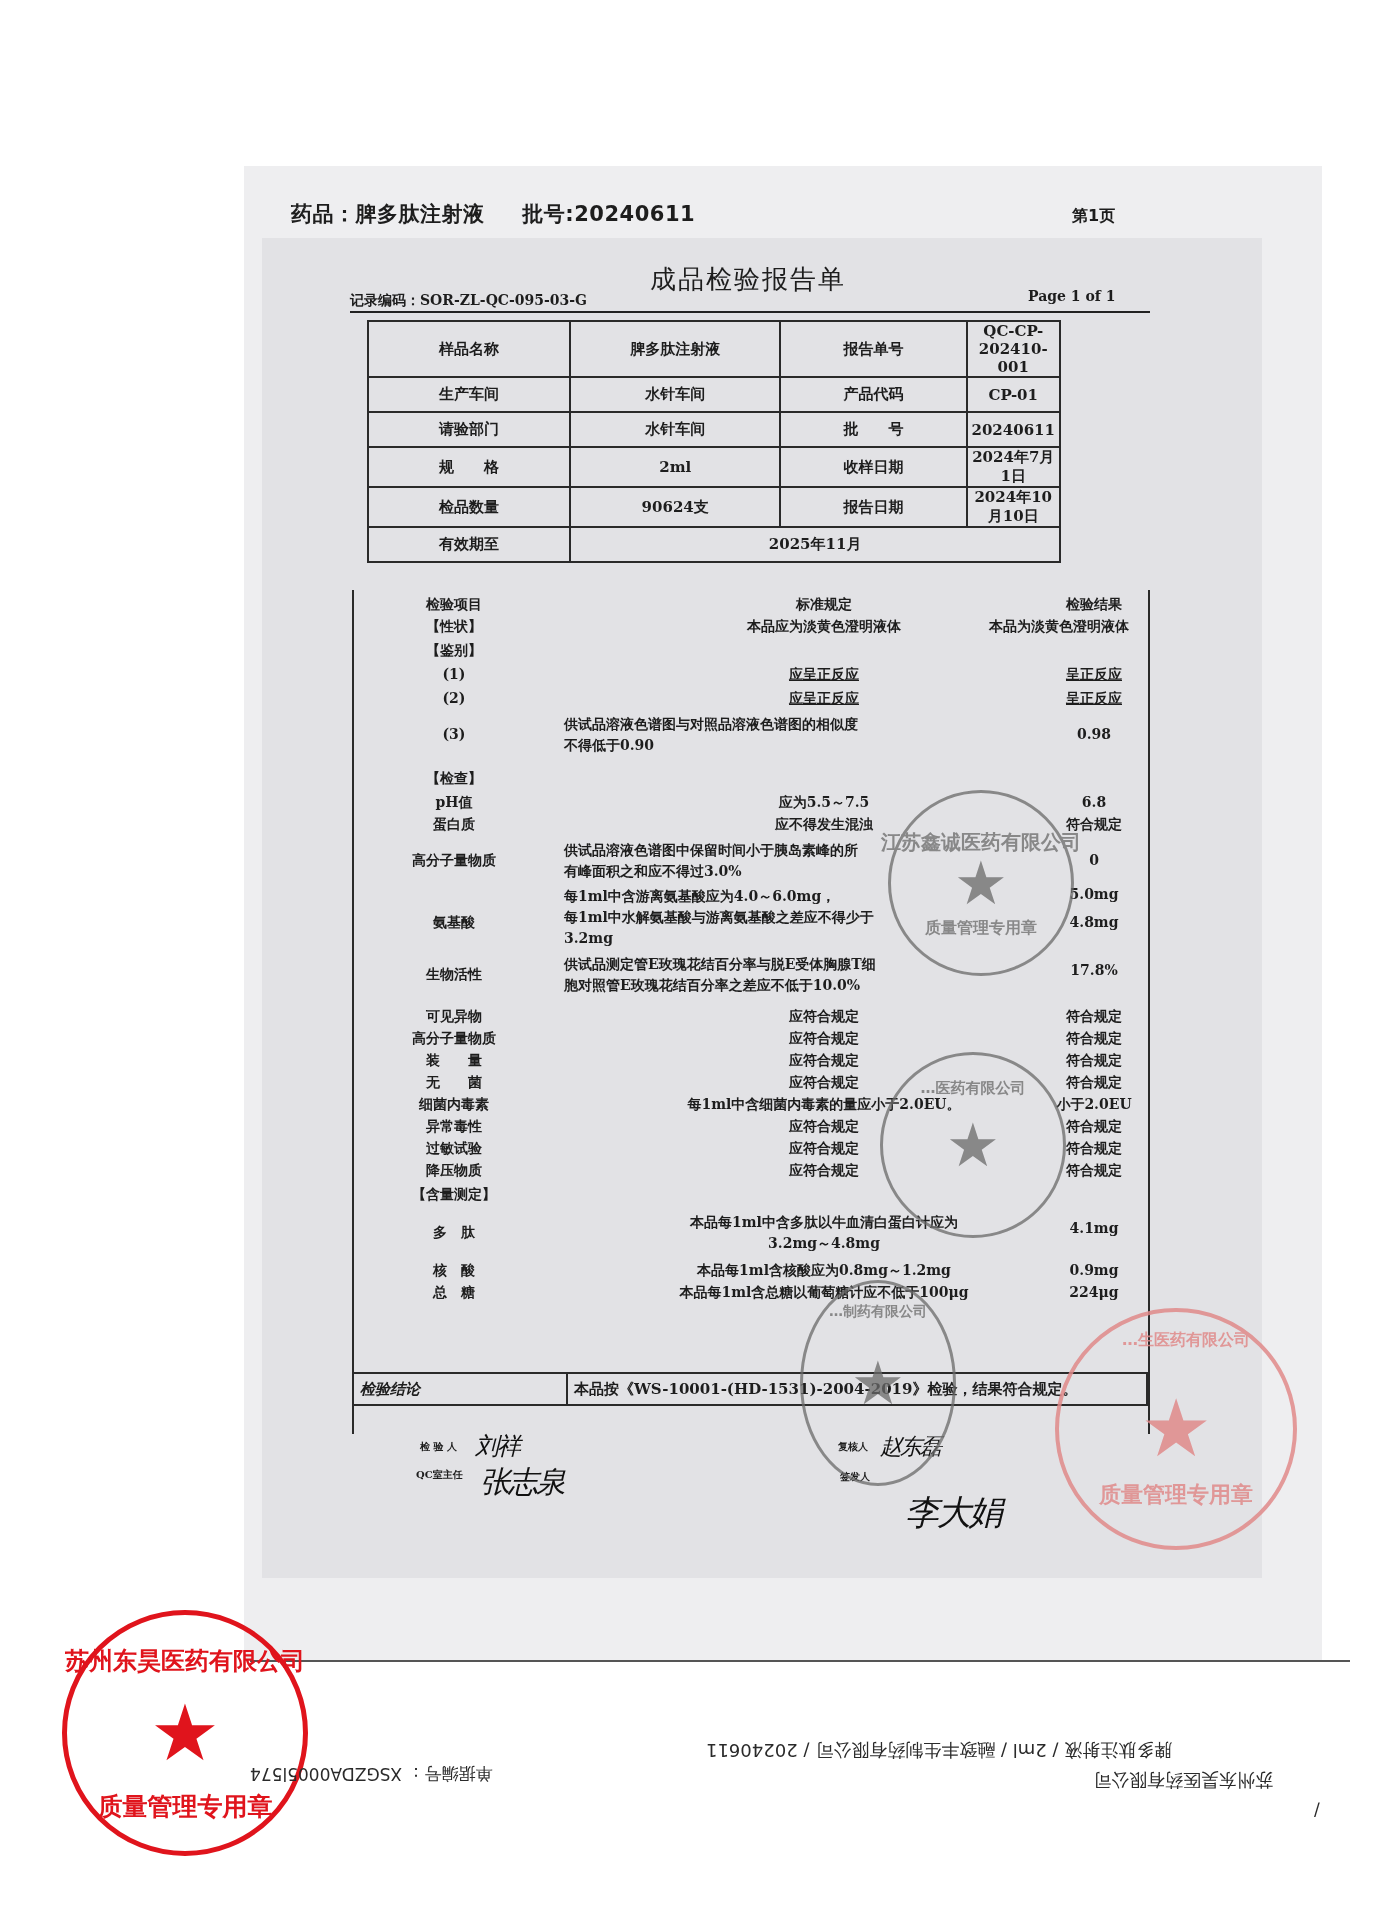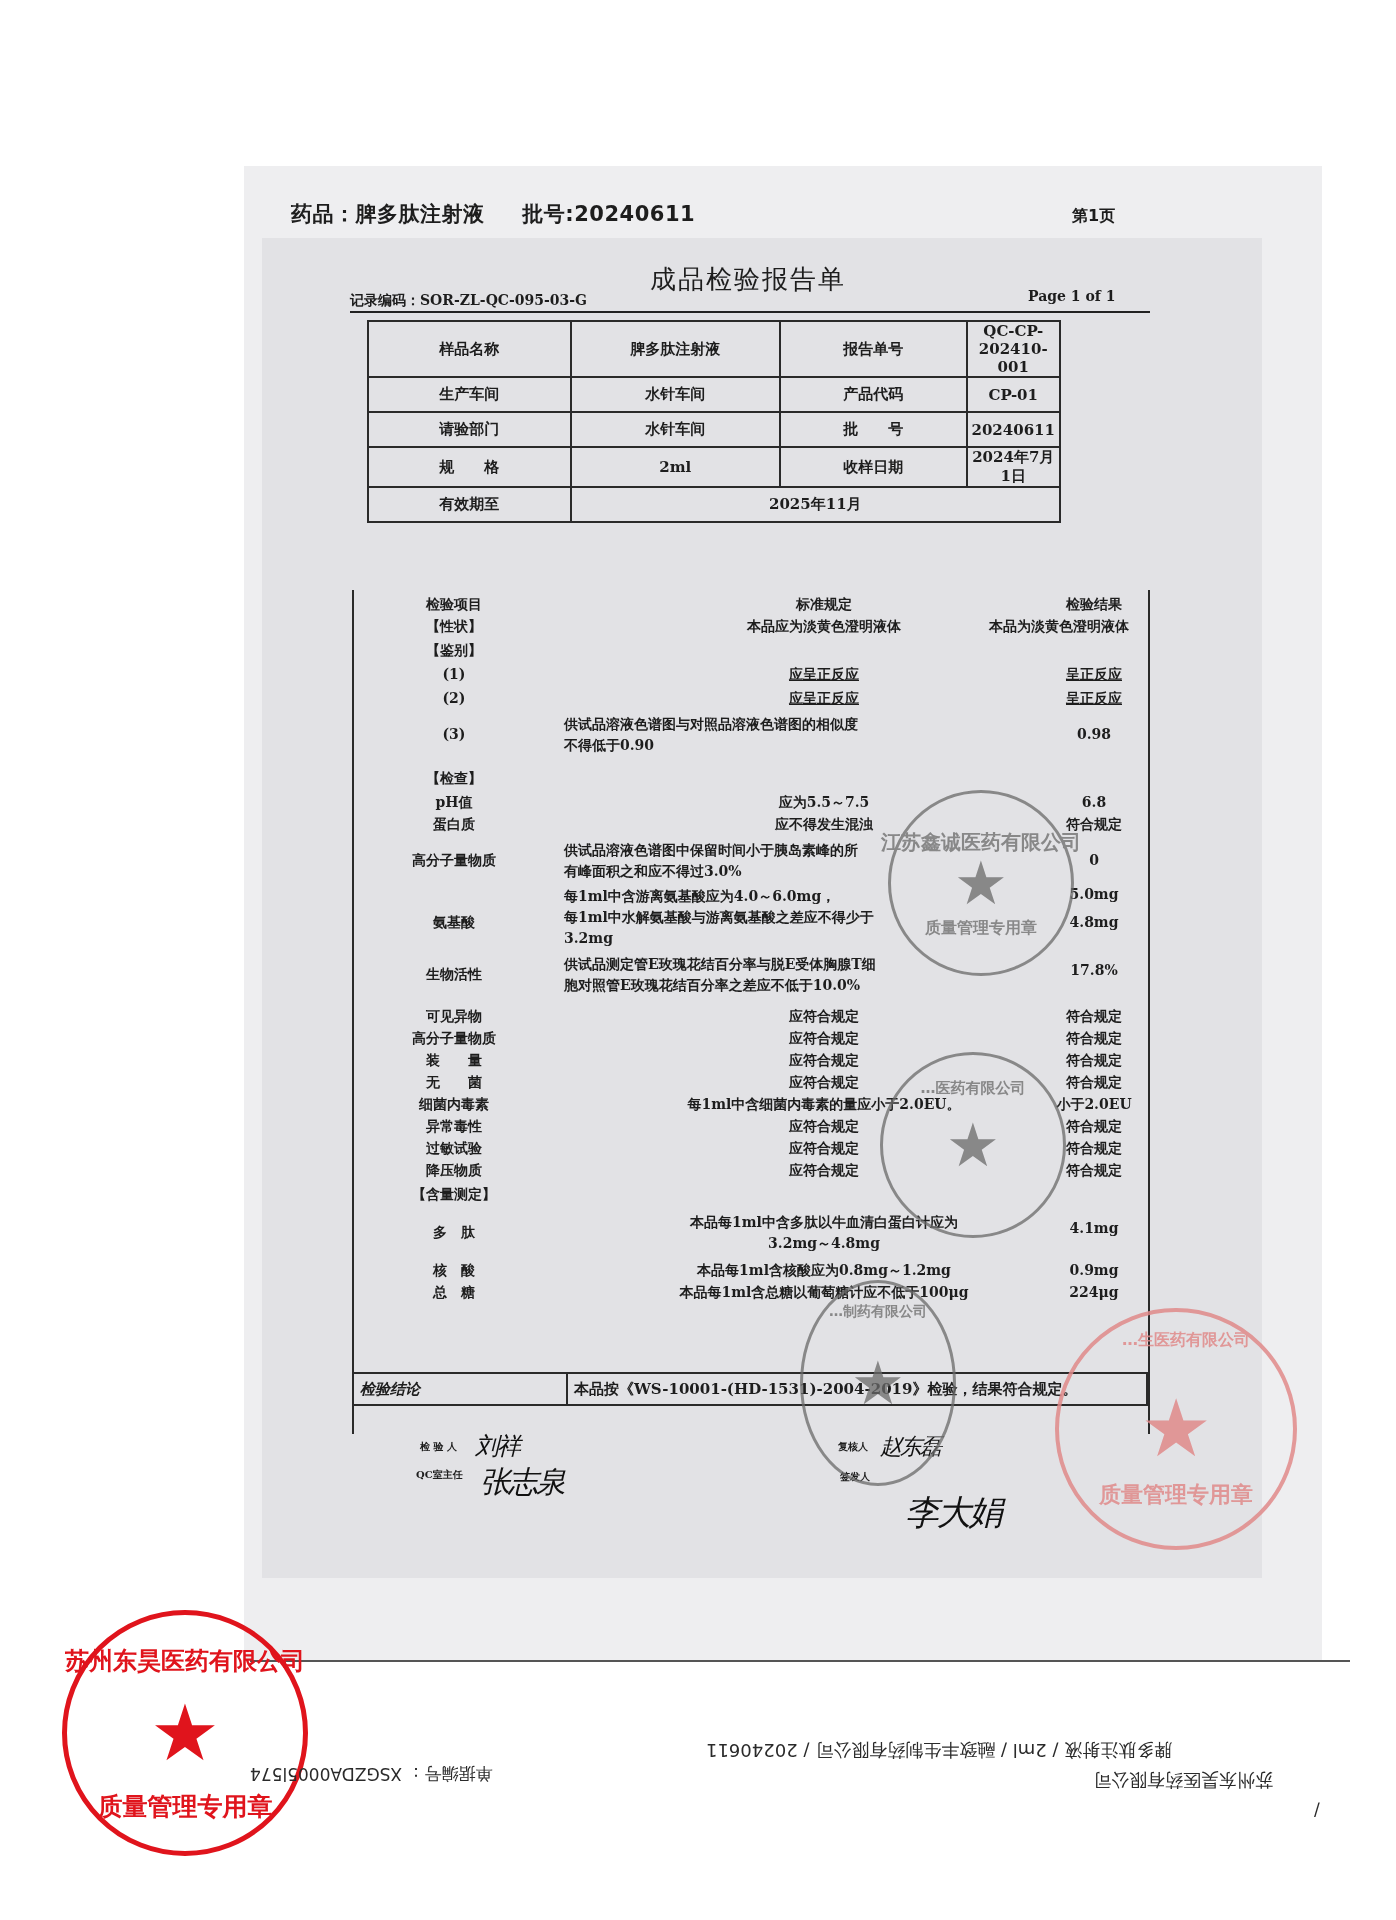--- a/index.html
+++ b/index.html
@@ -126,20 +126,26 @@
     <td class="c3">批　　号</td>
     <td>20240611</td>
   </tr>
   <tr>
     <td class="c1">规　　格</td>
     <td class="c2">2ml</td>
     <td class="c3">收样日期</td>
     <td>2024年7月1日</td>
   </tr>
   <tr>
+    <td class="c1">检品数量</td>
+    <td class="c2">90624支</td>
+    <td class="c3">报告日期</td>
+    <td>2024年10月10日</td>
+  </tr>
+  <tr>
     <td class="c1">有效期至</td>
     <td colspan="3">2025年11月</td>
   </tr>
 </tbody>
   </table>
 
 <div class="tests">
   <div class="row" style="top:6px">
     <div class="item">检验项目</div>
     <div class="std">标准规定</div>

